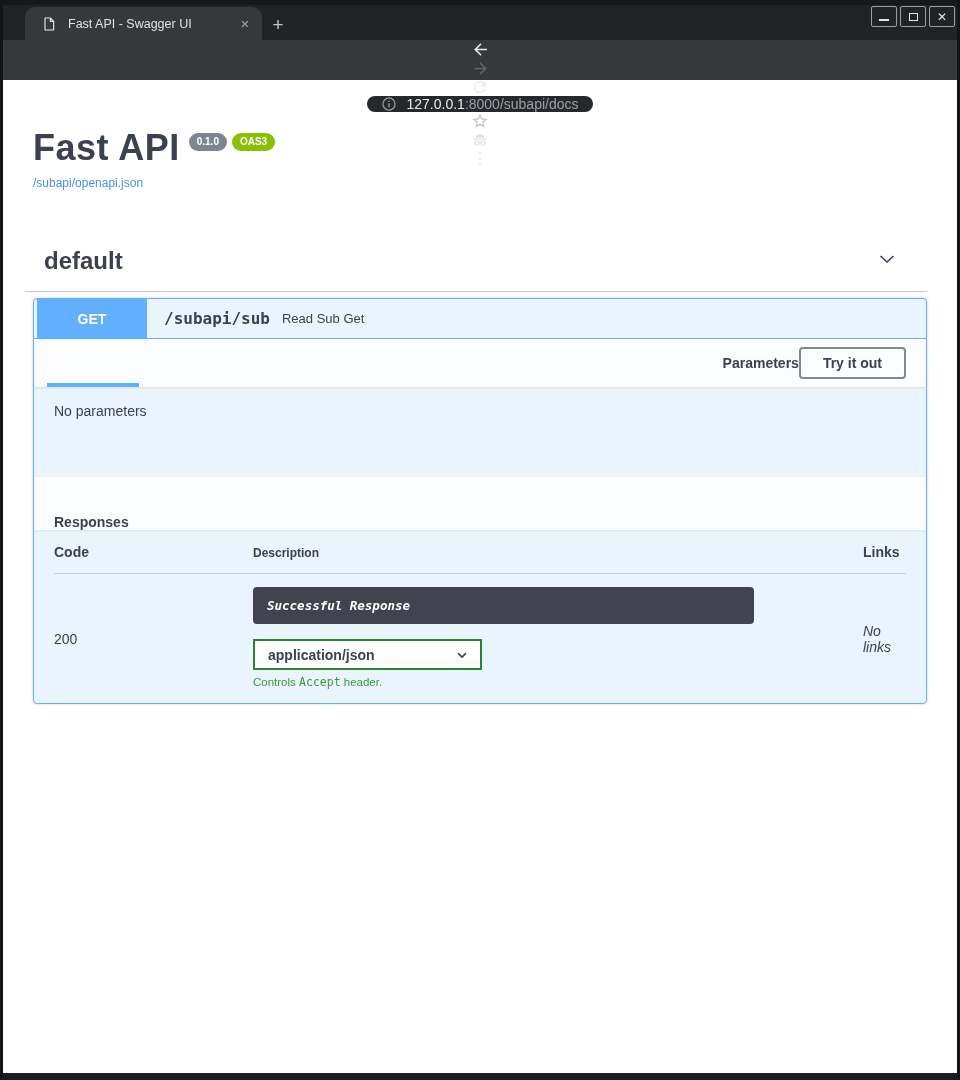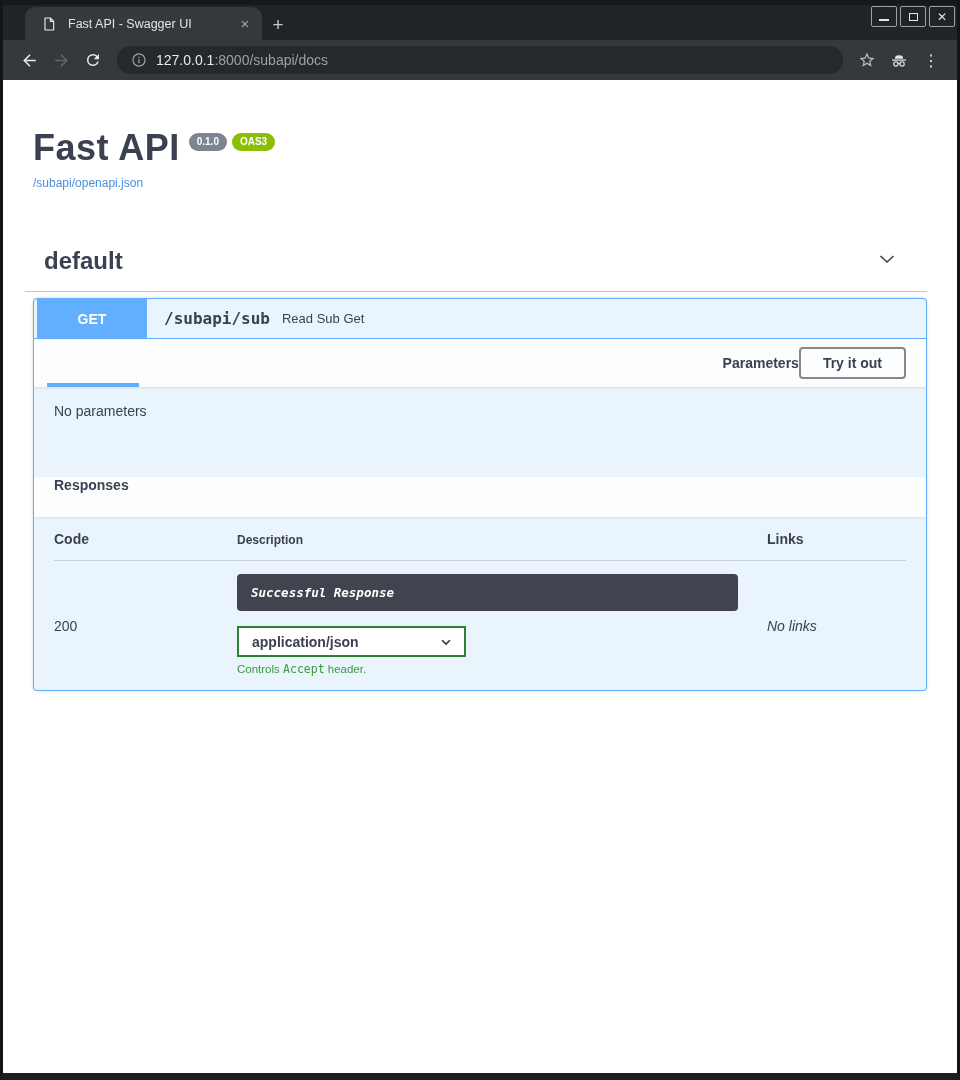--- a/index.html
+++ b/index.html
@@ -18,21 +18,21 @@
                border-radius:50%; cursor:pointer; }
   .newtab { position:absolute; left:262px; top:8px; width:26px; height:24px; color:#c3c7cb; font-size:19px;
             line-height:23px; text-align:center; }
   .win-controls { position:absolute; top:1px; right:2px; display:flex; gap:3px; }
   .win-btn { width:26px; height:21px; border:1px solid #9ba0a4; border-radius:2px; display:flex;
              align-items:center; justify-content:center; color:#e3e6e8; }
   .win-btn .bar { width:10px; height:0; border-bottom:2px solid #e3e6e8; margin-top:6px; }
   .win-btn .box { width:9px; height:8px; border:1.5px solid #e3e6e8; }
   .win-btn.close { font-size:12px; }
 
-  .toolbar { height:40px; background:#35393c; display:flex; align-items:center; padding:0 10px; }
+  .toolbar { height:40px; background:#35393c; display:flex; align-items:center; padding:0 10px;flex-direction:column; }
   .tool-btn { width:32px; height:32px; display:flex; align-items:center; justify-content:center; border-radius:50%; }
   .urlbar { flex:1; height:28px; background:#26292c; border-radius:14px; margin:0 8px; display:flex;
             align-items:center; padding:0 14px; }
   .url-text { font-size:14px; margin-left:9px; white-space:nowrap; }
   .url-host { color:#e8eaed; }
   .url-rest { color:#9aa0a6; }
   .menu-dots { color:#dfe3e6; font-size:16px; }
 
   
   .page { height:993px; background:#fff; color:#3b4151; overflow:hidden; }
@@ -61,27 +61,27 @@
 
   .sec-header { background:rgba(255,255,255,.82); height:48px; display:flex; align-items:center;
                 justify-content:flex-end; padding:0 20px; position:relative;
                 box-shadow:0 1px 2px rgba(0,0,0,.1); }
   .sec-title { font-size:14px; font-weight:bold; color:#3b4151; }
   .tab-underline { position:absolute; left:13px; bottom:0; width:92px; height:4px; background:#61affe; }
   .tryout-btn { border:2px solid #878787; border-radius:4px; background:transparent; color:#3b4151;
                 font-weight:bold; font-size:14px; padding:6px 22px; font-family:inherit; cursor:pointer; }
 
   .params-body { height:90px; padding:16px 20px 0 20px; font-size:14px; color:#3b4151; }
-  .resp-header { background:rgba(255,255,255,.82); height:40px; display:flex; align-items:flex-start;
+  .resp-header { background:rgba(255,255,255,.82); height:53px; display:flex; align-items:flex-end;
                  padding:0 20px; box-shadow:0 1px 2px rgba(0,0,0,.08); }
   .resp-table { padding:0 20px 14px 20px; }
   .thead { display:flex; align-items:flex-end; padding:14px 0 13px 0; border-bottom:1px solid rgba(59,65,81,.2); }
   .th { font-weight:bold; color:#3b4151; }
   .col-code { width:183px; }
-  .col-desc { width:530px; }
+  .col-desc { width:610px;margin-left:16px; }
   .col-links { flex:1; }
   .th.code, .th.links { font-size:14px; }
   .th.desc { font-size:12px; }
   .trow { display:flex; padding-top:13px; align-items:center; }
   .td-code { font-size:14px; color:#3b4151; padding-top:2px; }
   .dark-box { width:501px; height:37px; background:#41444e; border-radius:4px; color:#fff;
               display:flex; align-items:center; padding-left:14px;
               font-family:"DejaVu Sans Mono", monospace; font-style:italic; font-weight:bold; font-size:12.5px; }
   .media-select { margin-top:15px; width:229px; height:31px; background:#fff; border:2px solid #2f8132;
                   border-radius:0; display:flex; align-items:center; justify-content:space-between;

